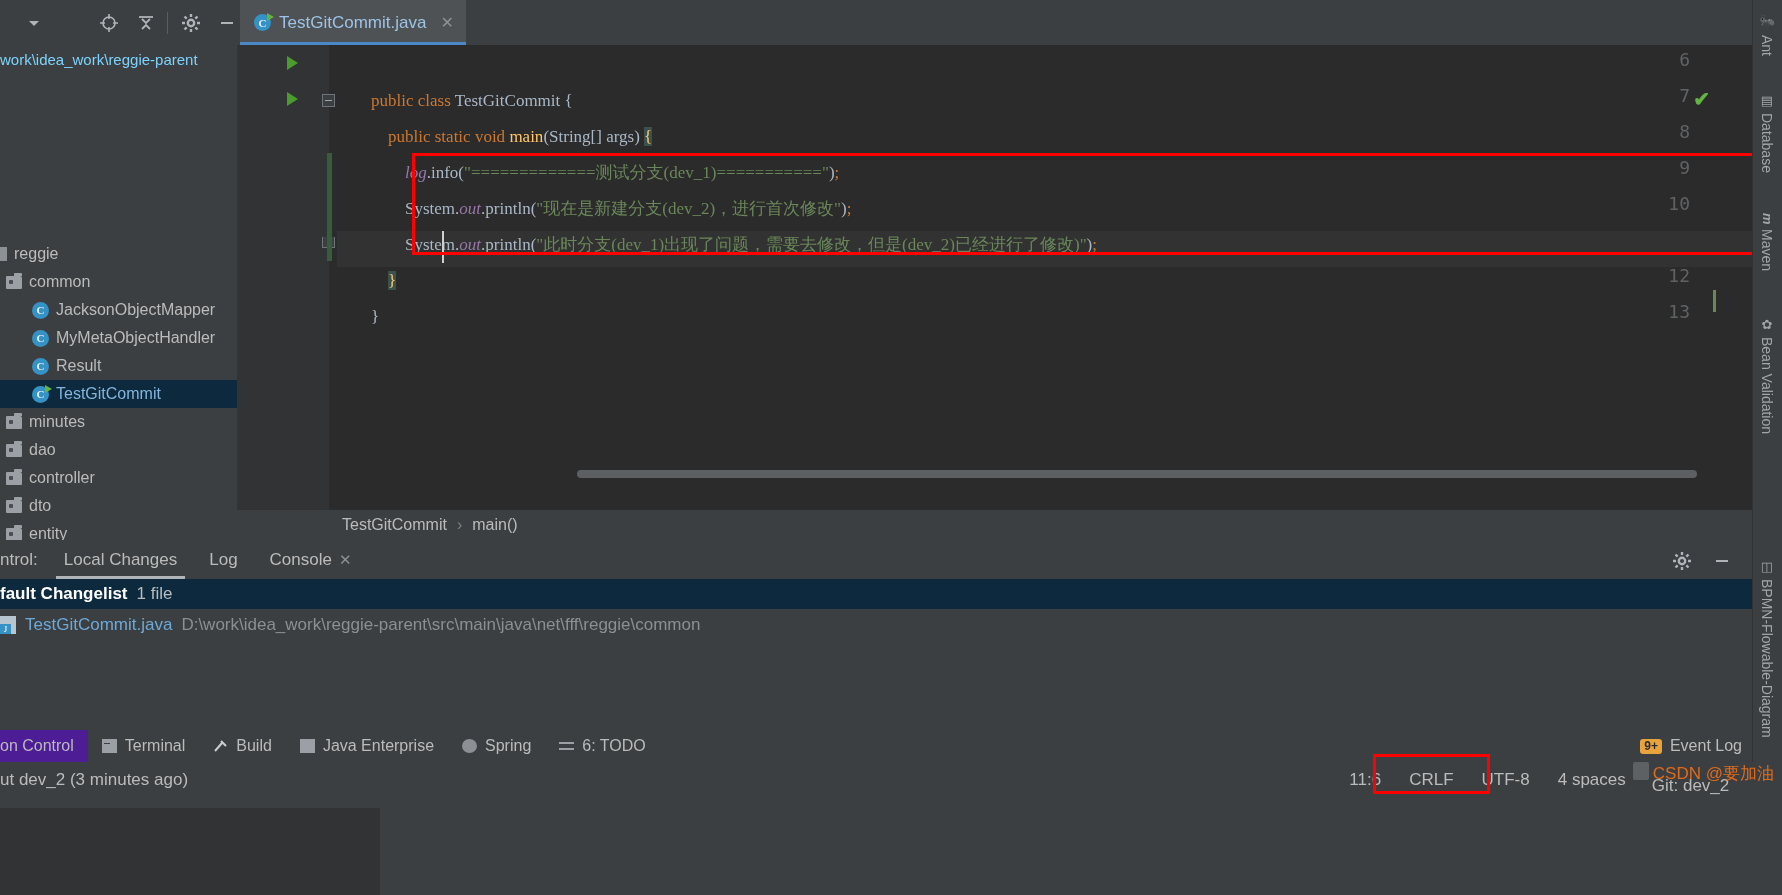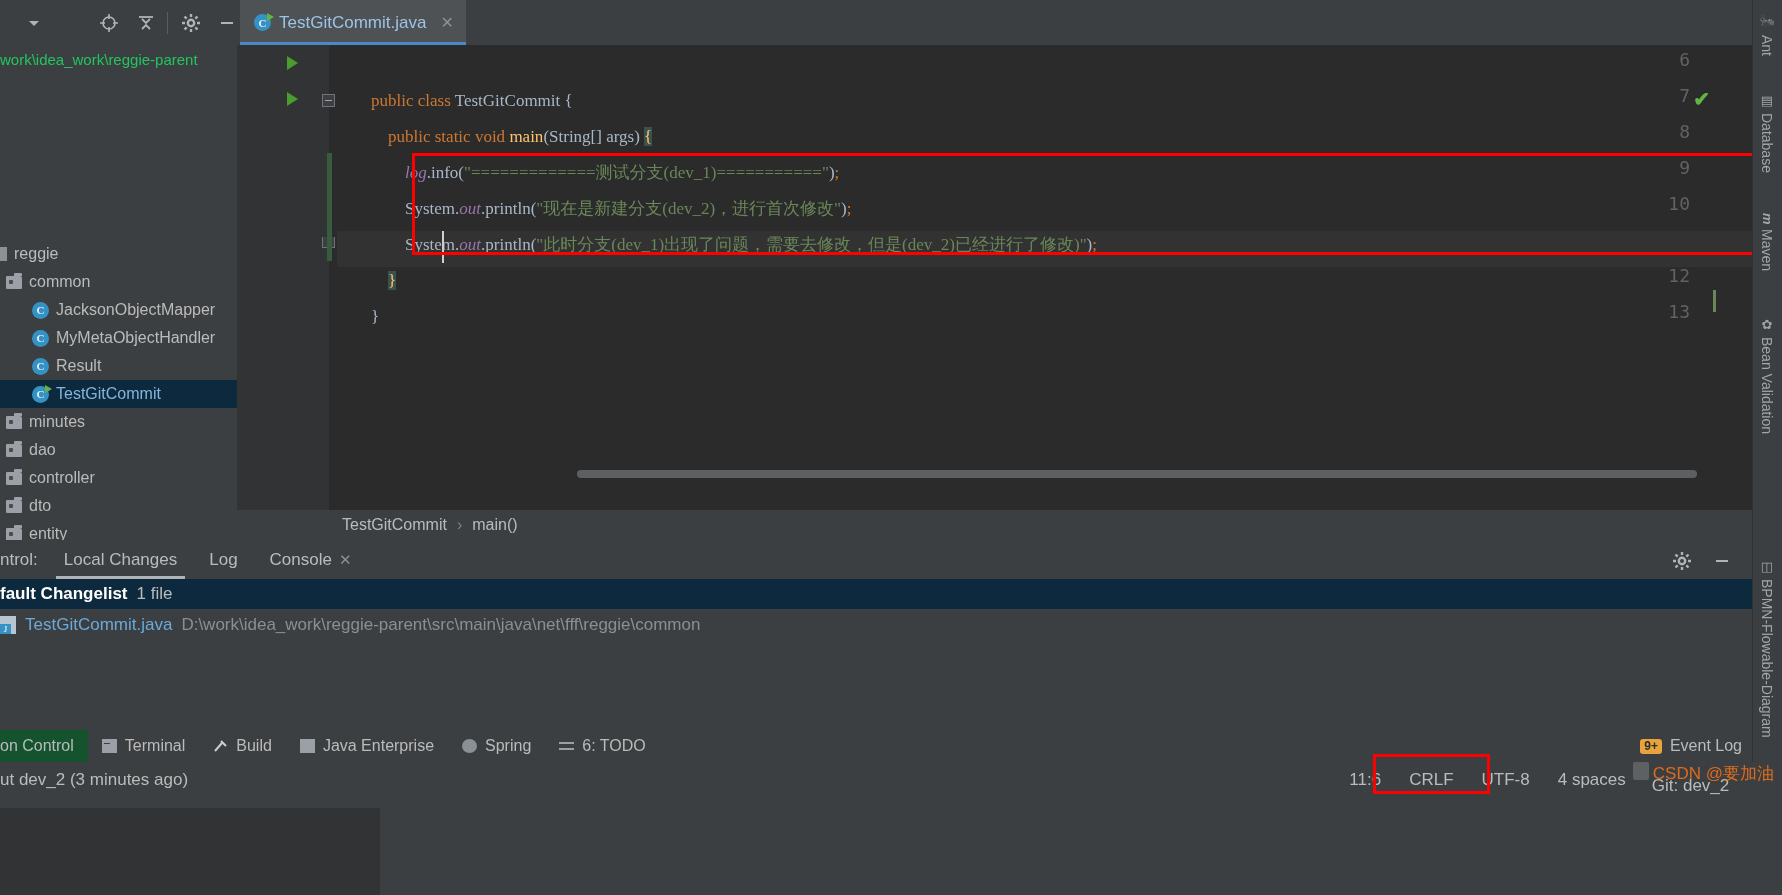--- a/index.html
+++ b/index.html
@@ -52,21 +52,21 @@
     position: absolute; right: -3px; top: -1px; width: 0; height: 0;
     border-left: 7px solid #62b543; border-top: 4px solid transparent; border-bottom: 4px solid transparent;
   }
 
   
   .project {
     position: absolute; left: 0; top: 45px; width: 237px; height: 495px;
     background: #3c3f41; overflow: hidden;
   }
   .proj-path {
-    color: #22c55e; font-size: 15px; padding: 6px 0 0 0; white-space: nowrap;
+    color: #7dd3fc; font-size: 15px; padding: 6px 0 0 0; white-space: nowrap;
   }
   .tree { position: absolute; left: 0; top: 195px; width: 237px; }
   .trow {
     height: 28px; display: flex; align-items: center; gap: 7px;
     font-size: 16px; color: #bbbbbb; white-space: nowrap; padding-left: 0px;
   }
   .trow.sel { background: #0d293e; }
   .trow.sel .tlabel { color: #84b5dd; }
   .ico-folder {
     width: 16px; height: 13px; background: #9aa0a6; border-radius: 1px 2px 1px 1px;
@@ -203,21 +203,21 @@
     background: #3592c4; color: #fff; font-size: 9px; line-height: 10px; text-align: center;
     font-family: "Liberation Serif", serif;
   }
 
   
   .botbar {
     position: absolute; left: 0; top: 730px; right: 30px; height: 32px;
     background: #3c3f41; display: flex; align-items: center; color: #bbbbbb; font-size: 16px;
   }
   .botbtn { display: flex; align-items: center; gap: 8px; padding: 0 14px; height: 32px; }
-  .botbtn.active { background: #14532d; }
+  .botbtn.active { background: #4c1d95; }
   .sq { width: 15px; height: 14px; flex: 0 0 auto; }
   .sq.terminal { background: #9aa0a6; position: relative; }
   .sq.terminal:before { content:""; position:absolute; left:2px; top:4px; width:6px; height:1px; background:#3c3f41;}
   .sq.build { background: transparent; position: relative; }
   .sq.jee { background: #9aa0a6; }
   .sq.spring { background: #8a9094; border-radius: 50%; }
   .sq.todo { background: transparent; position: relative; }
   .sq.todo:before, .sq.todo:after {
     content:""; position:absolute; left:0; width:15px; height:2px; background:#9aa0a6;
   }

